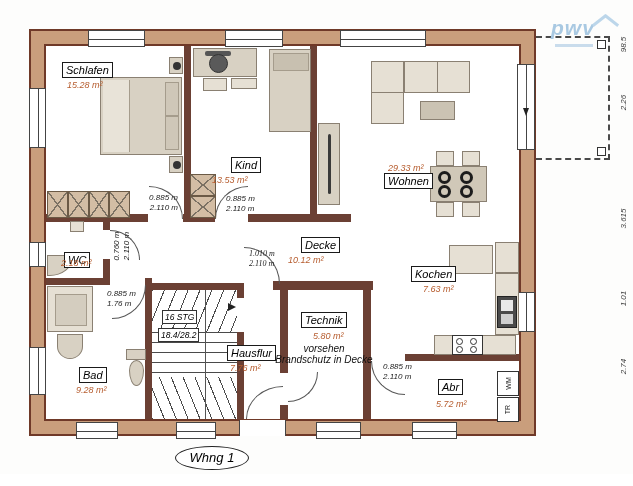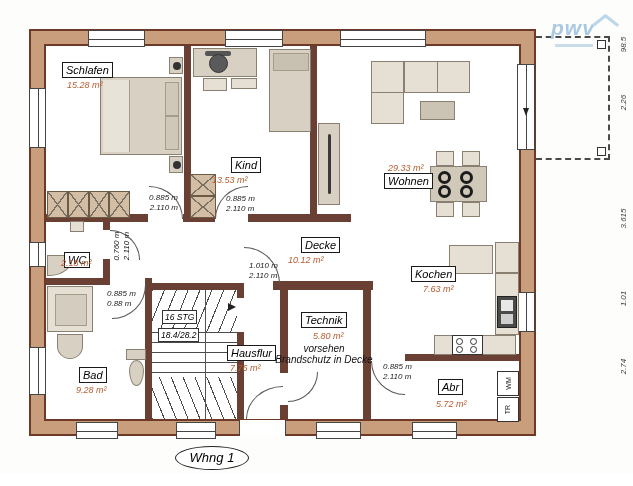--- a/index.html
+++ b/index.html
@@ -253,23 +253,23 @@
   <div class="dim" style="left:226px;top:194px;">
     <div>0.885 m</div>
     <div>2.110 m</div>
   </div>
   <div class="dim rot" style="left:98px;top:236px;width:48px;text-align:center;">
     <div>0.760 m</div>
     <div>2.110 m</div>
   </div>
   <div class="dim" style="left:107px;top:289px;">
     <div>0.885 m</div>
-    <div>0.88 m</div>
-  </div>
-  <div class="dim" style="left:249px;top:261px;">
+    <div>1.76 m</div>
+  </div>
+  <div class="dim" style="left:249px;top:249px;font-family:Liberation Serif, serif;">
     <div>1.010 m</div>
     <div>2.110 m</div>
   </div>
   <div class="dim" style="left:383px;top:362px;">
     <div>0.885 m</div>
     <div>2.110 m</div>
   </div>
 
   <div class="rdim" style="left:605px;top:40px;">98.5</div>
   <div class="rdim" style="left:605px;top:98px;">2.26</div>

